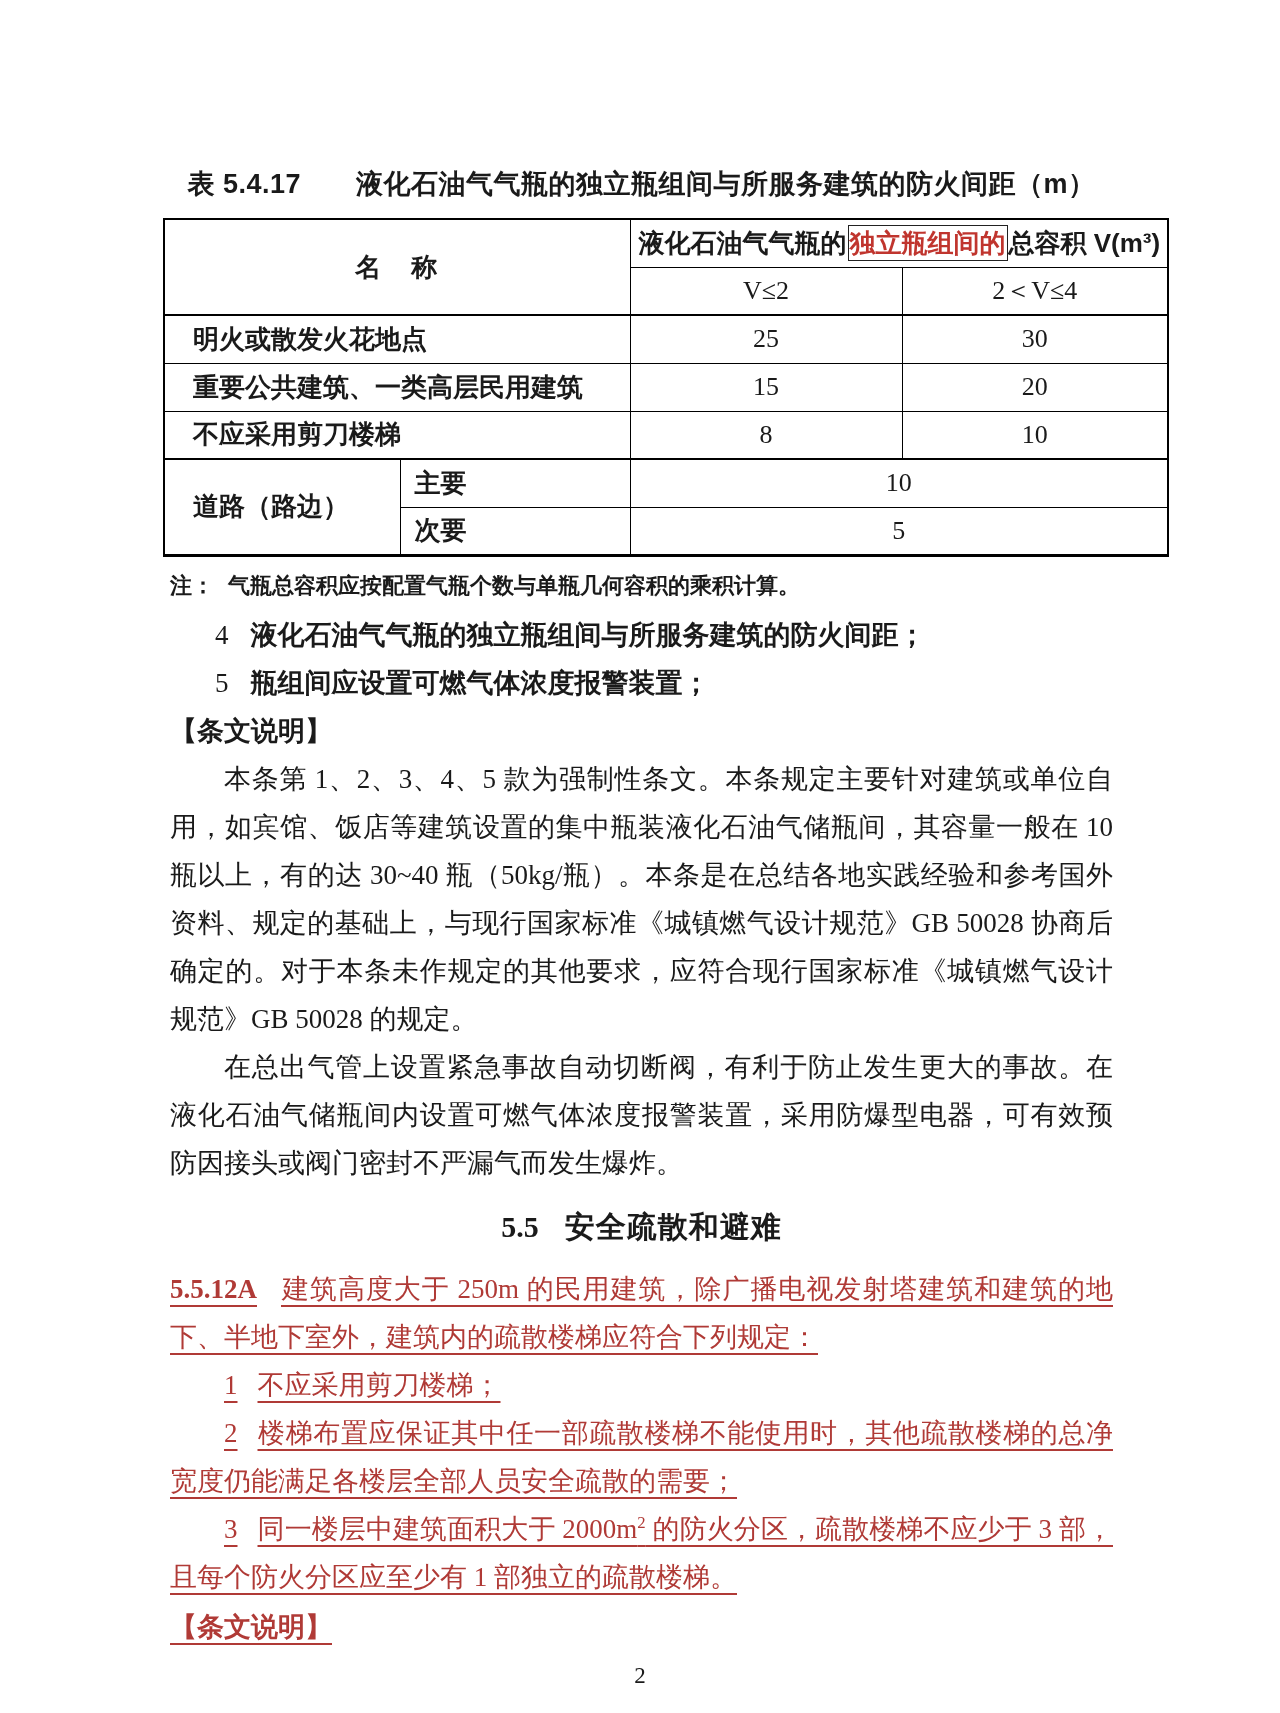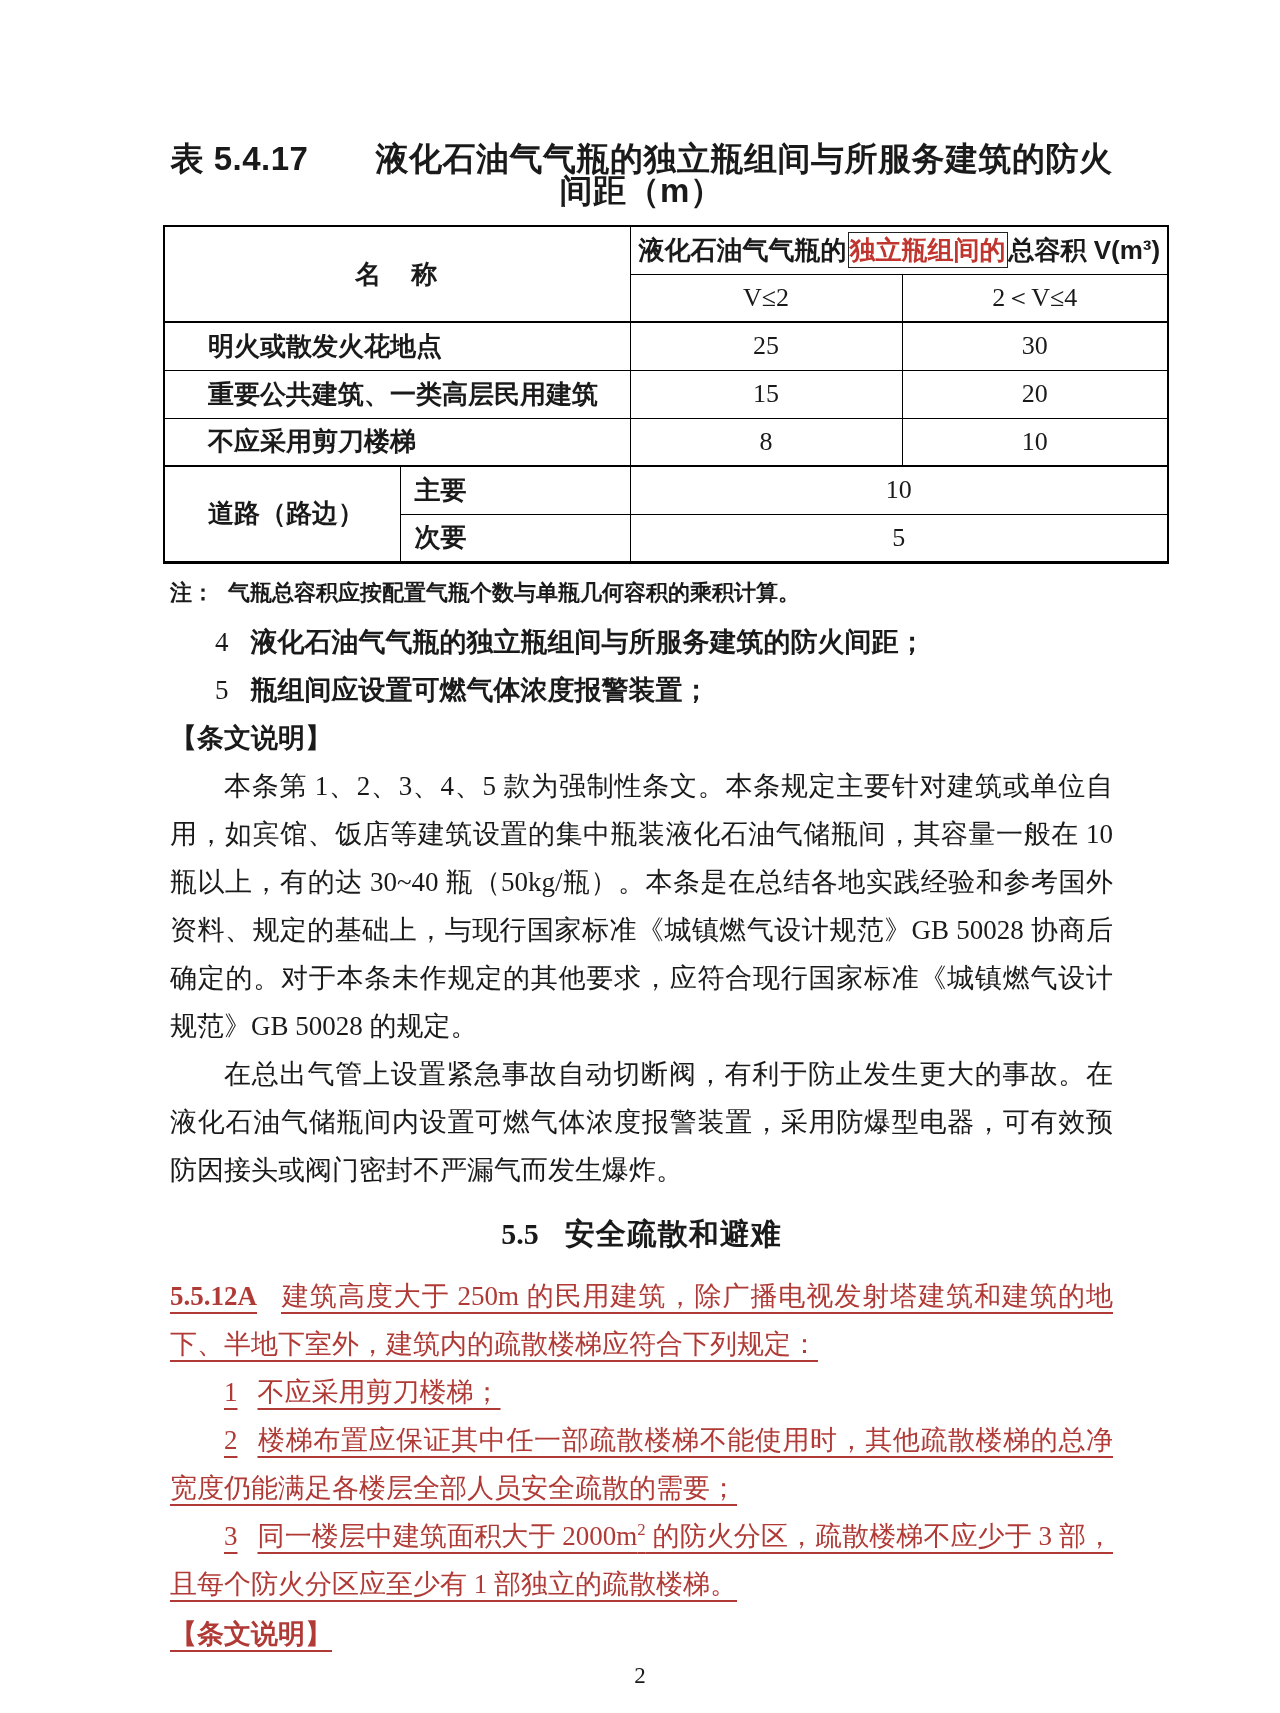--- a/index.html
+++ b/index.html
@@ -14,24 +14,25 @@
     overflow: hidden;
     padding: 143px 167px 0 170px;
     font-family: "Liberation Serif", "DejaVu Serif", serif;
     font-size: 27px;
   }
   
   .tbl-caption {
     text-align: center;
     font-family: "Liberation Sans", "DejaVu Sans", sans-serif;
     font-weight: bold;
-    font-size: 33px;
+    font-size: 27px;
     line-height: 32px;
     margin-bottom: 18px;
     letter-spacing: 0.5px;
+    margin-top: 25px;
   }
   
   table.spec {
     border-collapse: collapse;
     table-layout: fixed;
     width: 1004px;
     margin-left: -7px;
     border: 2.5px solid #000;
     border-bottom-width: 3.5px;
   }
@@ -58,21 +59,21 @@
   .c-caphead .ins {
     color: var(--ins-red);
     border: 1.5px solid #222;
     padding: 2px 1px;
     margin: 0 1px;
   }
   tr.subrow td { border-bottom-width: 2.5px; }
   tr.thickbottom td { border-bottom-width: 2.5px; }
   .c-name {
     text-align: left;
-    padding-left: 43px;
+    padding-left: 28px;
     font-family: "Liberation Sans", "DejaVu Sans", sans-serif;
     font-weight: bold;
   }
   .c-sub {
     text-align: left;
     padding-left: 14px;
     font-family: Liberation Mono, monospace;
     font-weight: bold;
   }
   .c-num {

